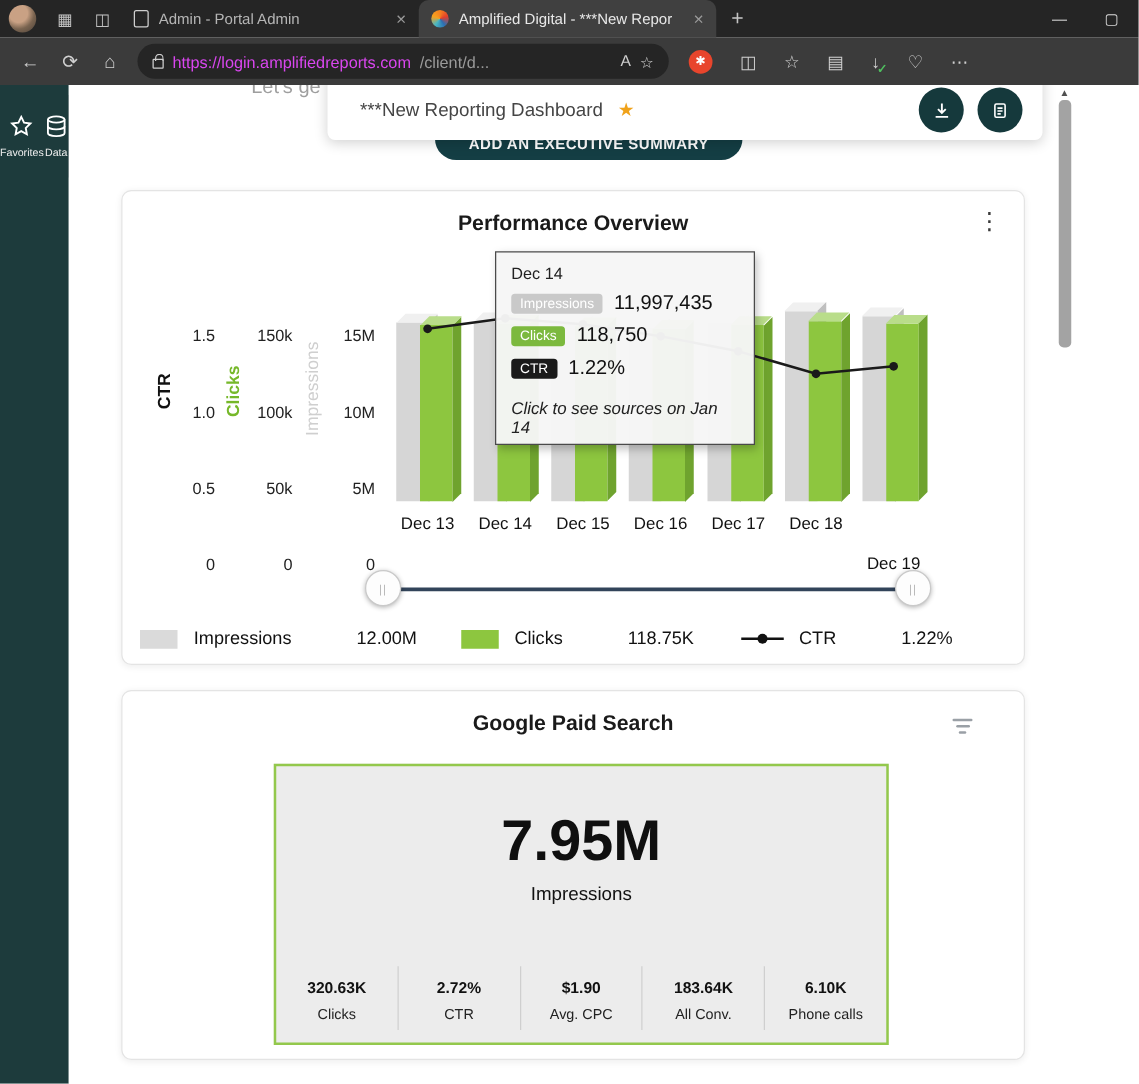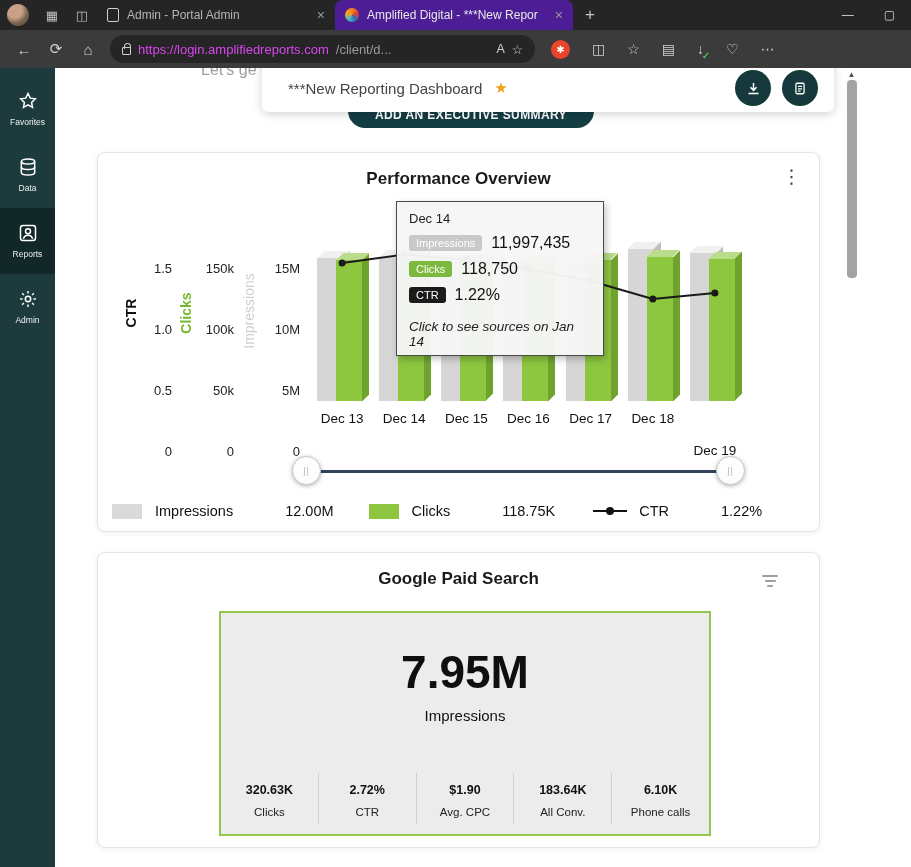--- a/index.html
+++ b/index.html
@@ -8,21 +8,21 @@
     width:911px; height:867px; overflow:hidden; background:#fff;
     font-family:"Liberation Sans", sans-serif; position:relative;
   }
   
   .titlebar { height:30px; background:#252525; display:flex; align-items:center; position:relative; }
   .avatar { width:22px; height:22px; border-radius:50%; margin:0 8px 0 7px;
     background: radial-gradient(circle at 35% 30%, #c9a184 0 35%, #7a6450 60%, #4a4038 100%); flex:none; }
   .tb-icon { color:#c0c0c0; font-size:13px; width:30px; text-align:center; flex:none; }
   .tab { width:238px; height:30px; display:flex; align-items:center; padding:0 10px; gap:8px;
     color:#b5b5b5; font-size:12px; flex:none; }
-  .tab.active { background:#4c1d95; border-radius:8px 8px 0 0; color:#e8e8e8; }
+  .tab.active { background:#404040; border-radius:8px 8px 0 0; color:#e8e8e8; }
   .tab .tab-title { flex:1; white-space:nowrap; overflow:hidden; }
   .tab .tab-close { font-size:14px; color:#9a9a9a; flex:none; }
   .favicon-doc { width:12px; height:14px; border:1.5px solid #cfcfcf; border-radius:2px; flex:none; }
   .favicon-amp { width:14px; height:14px; border-radius:50%; flex:none;
     background: conic-gradient(#f6821f, #e33e2b, #2b6fb3, #49b8c4, #f6a21f, #f6821f); }
   .newtab { color:#c4c4c4; font-size:17px; margin-left:12px; }
   .win-controls { margin-left:auto; display:flex; gap:30px; padding-right:16px; color:#d6d6d6; font-size:12px; }
   
   .navbar { height:38px; background:#3b3b3b; display:flex; align-items:center; padding:0 10px; gap:4px; }
   .nav-icon { color:#d0d0d0; font-size:15px; width:28px; height:26px; display:flex;
@@ -36,21 +36,21 @@
   .addr .path { color:#9a9a9a; white-space:nowrap; overflow:hidden; }
   .addr .sp { flex:1; }
   .addr-icon { color:#cfcfcf; font-size:12.5px; flex:none; }
   .ext-badge { width:19px; height:19px; border-radius:50%; background:#e8452c; color:#fff;
     font-size:10px; display:flex; align-items:center; justify-content:center; flex:none; margin-left:8px; }
   .nav-right { display:flex; align-items:center; gap:22px; margin-left:18px; color:#cfcfcf; font-size:14px; }
   .dl-wrap { position:relative; }
   .dl-check { position:absolute; right:-6px; bottom:-4px; color:#4fbf5f; font-size:10px; font-weight:bold; }
   
   .content { display:flex; height:799px; position:relative; }
-  .sidebar { width:55px; background:#1d3b3c; display:flex; flex-direction:column; padding-top:8px; flex:none; }
+  .sidebar { width:55px; background:#1d3b3c; display:flex; flex-direction:row; padding-top:8px; flex:none; }
   .side-item { height:66px; display:flex; flex-direction:column; align-items:center;
     justify-content:center; gap:6px; color:#fff; }
   .side-item.active { background:#112728; }
   .side-item svg { width:20px; height:20px; }
   .side-label { font-size:8.5px; color:#efefef; }
   .main { flex:1; position:relative; background:#fff; overflow:hidden; }
   .lets-text { position:absolute; left:146px; top:-7px; color:#9e9e9e; font-size:16px; z-index:1; }
   
   .header-card { position:absolute; left:207px; top:-20px; width:572px; height:64px; background:#fff;
     border-radius:6px; box-shadow:0 2px 10px rgba(0,0,0,.18); z-index:3; display:flex;

